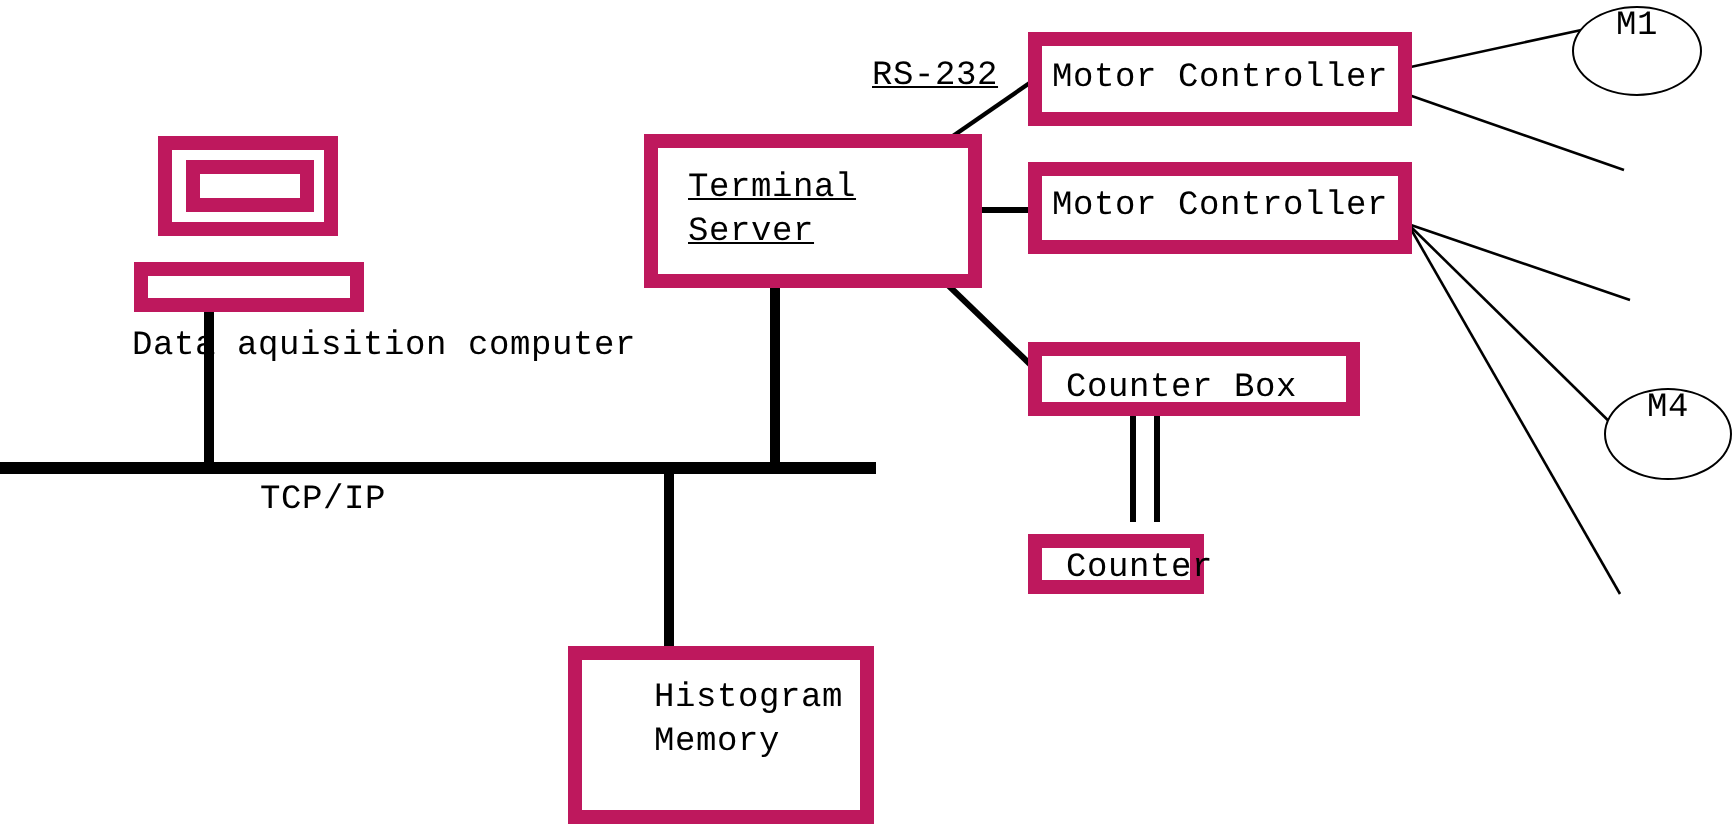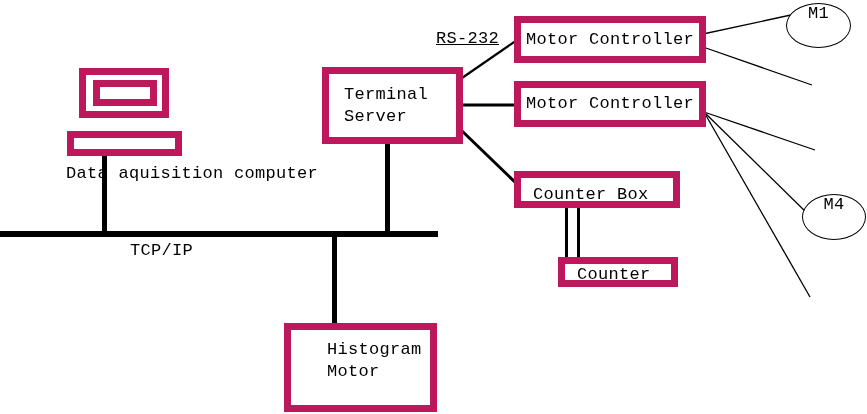--- a/index.html
+++ b/index.html
@@ -89,40 +89,40 @@
 
     <line x1="704" y1="112" x2="815" y2="150" stroke="#000000" stroke-width="1.3"></line>
     <line x1="704" y1="112" x2="812" y2="218" stroke="#000000" stroke-width="1.3"></line>
     <line x1="704" y1="112" x2="810" y2="297" stroke="#000000" stroke-width="1.3"></line>
   </svg>
 
   <div class="box" style="left:79px; top:68px; width:90px; height:50px;"></div>
   <div class="box" style="left:93px; top:80px; width:64px; height:26px;"></div>
   <div class="box" style="left:67px; top:131px; width:115px; height:25px;"></div>
 
-  <div class="box" style="left:322px; top:67px; width:141px; height:77px; display:flex; align-items:center;">
+  <div class="box" style="left:322px; top:67px; width:169px; height:77px; display:flex; align-items:center;text-decoration:underline;">
     <span style="padding-left:15px;">Terminal Server</span>
   </div>
 
   <div class="box center" style="left:514px; top:16px; width:192px; height:47px;">
     <span>Motor Controller</span>
   </div>
   <div class="box center" style="left:514px; top:81px; width:192px; height:46px;">
     <span>Motor Controller</span>
   </div>
 
   <div class="box" style="left:514px; top:171px; width:166px; height:37px; padding:6px 0 12px 12px; white-space:nowrap;">
     <span>Counter Box</span>
   </div>
-  <div class="box" style="left:514px; top:257px; width:120px; height:30px; padding:0 0 0 12px; white-space:nowrap;margin-left:44px;">
+  <div class="box" style="left:514px; top:267px; width:88px; height:30px; padding:0 0 0 12px; white-space:nowrap;">
     <span>Counter</span>
   </div>
 
   <div class="box" style="left:284px; top:323px; width:153px; height:89px; padding:9px 0 0 36px;">
-    <span>Histogram Motor</span>
+    <span>Histogram Memory</span>
   </div>
 
   <div class="ellipse" style="left:786px; top:3px; width:65px; height:45px;">
     <span>M1</span>
   </div>
   <div class="ellipse" style="left:802px; top:194px; width:64px; height:46px;">
     <span>M4</span>
   </div>
 
 </div>

